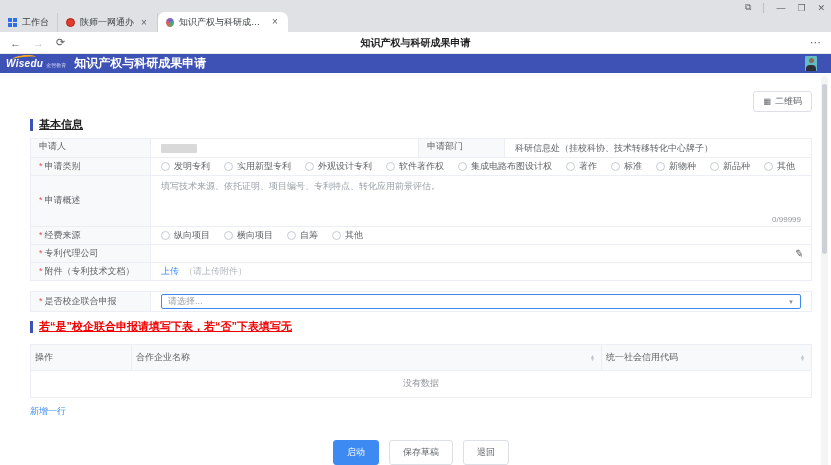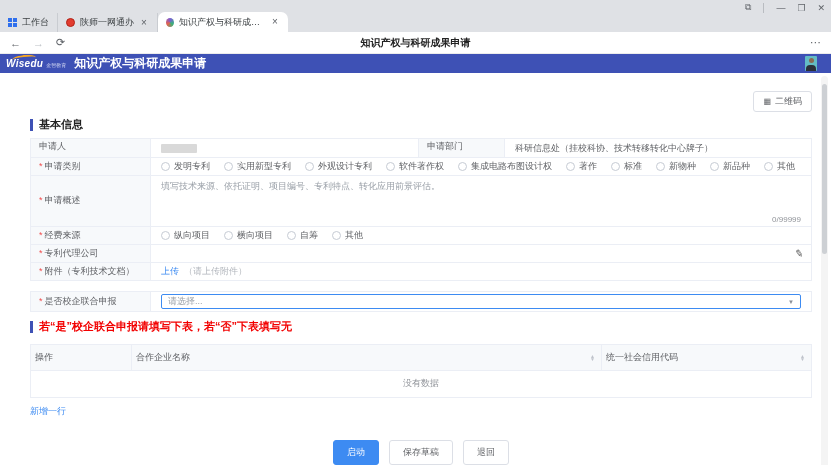--- a/index.html
+++ b/index.html
@@ -41,21 +41,21 @@
 
   
   .content { position:relative; height:402px; padding:0 19px 0 30px; overflow:hidden; }
   .qr-row { display:flex; justify-content:flex-end; margin-top:18px; }
   .qr-btn { display:flex; align-items:center; gap:4px; border:1px solid #dcdfe6; border-radius:3px; padding:3px 9px;
             font-size:9px; color:#606266; background:#fff; cursor:pointer; }
   .qr-btn .qicon { font-size:8px; color:#606266; }
 
   .sec-title { display:flex; align-items:center; gap:6px; margin-top:5px; }
   .sec-bar { width:3px; height:12px; background:#3e51b5; }
-  .sec-text { font-size:11px; font-weight:bold; color:#222; }
+  .sec-text { font-size:11px; font-weight:bold; color:#222;text-decoration:underline; }
   .sec-text.red { color:#f20000; }
 
   .formtable { border:1px solid #ebeef5; margin-top:6px; font-size:9px; color:#606266; }
   .frow { display:grid; grid-template-columns:120px 1fr; border-top:1px solid #ebeef5; min-height:18px; }
   .frow:first-child { border-top:none; }
   .frow.four { grid-template-columns:120px 268px 86px 1fr;font-family:Liberation Mono, monospace; }
   .fcell-label { background:#f7f9fb; border-right:1px solid #ebeef5; display:flex; align-items:center; padding:2px 8px; line-height:1.25; }
   .fcell-value { display:flex; align-items:center; padding:2px 10px; background:#fff; position:relative; }
   .req { color:#f14c4c; margin-right:2px; }
   .redacted { width:36px; height:9px; background:#d9d9d9; border-radius:1px; filter:blur(.4px); }

